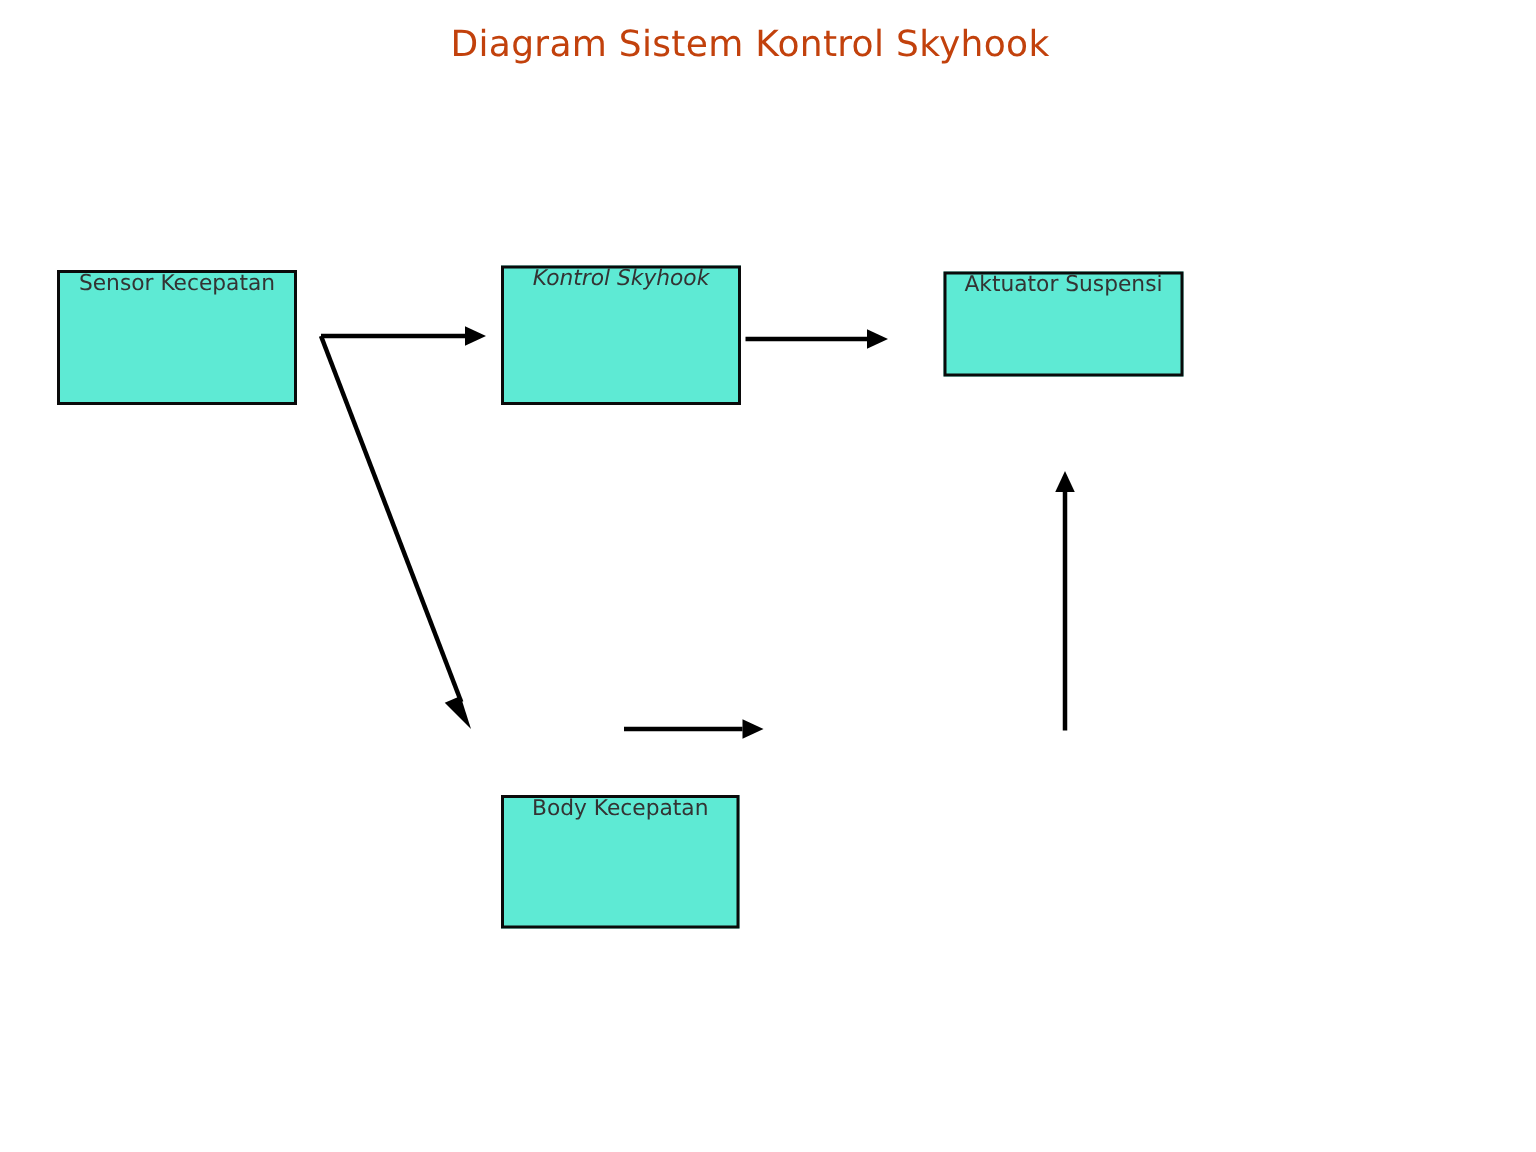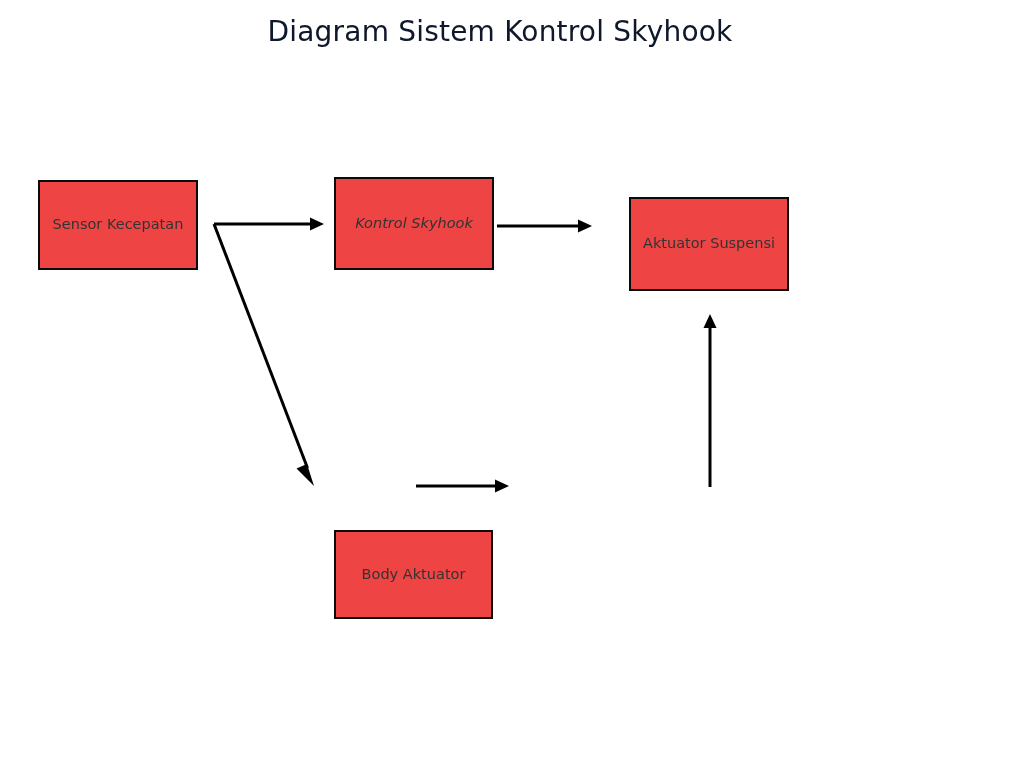--- a/index.html
+++ b/index.html
@@ -20,32 +20,32 @@
     top: 0;
     width: 1024px;
     height: 768px;
   }
   #title {
     position: absolute;
     left: 0;
     top: 15px;
     width: 1000px;
     text-align: center;
-    font-size: 28px;
-    color: #0f172a;
+    font-size: 24px;
+    color: #c2410c;
     font-family: "DejaVu Sans", sans-serif;
     letter-spacing: 0.2px;
   }
   .node {
     position: absolute;
     box-sizing: border-box;
-    background: #ef4444;
+    background: #5eead4;
     border: 2px solid #0a0a0a;
     display: flex;
-    align-items: center;
+    align-items: flex-start;
     justify-content: center;
   }
   .node-label {
     font-size: 14.5px;
     color: #333333;
     font-family: "DejaVu Sans", sans-serif;
     white-space: nowrap;
     position: relative;
     top: -1px;
   }
@@ -102,21 +102,21 @@
   </svg>
 
   <div class="node" style="left:38px; top:180px; width:160px; height:90px;">
     <span class="node-label">Sensor Kecepatan</span>
   </div>
 
   <div class="node" style="left:334px; top:177px; width:160px; height:93px;font-style:italic;">
     <span class="node-label">Kontrol Skyhook</span>
   </div>
 
-  <div class="node" style="left:629px; top:181px; width:160px; height:94px;margin-top:16px;">
+  <div class="node" style="left:629px; top:181px; width:160px; height:70px;">
     <span class="node-label">Aktuator Suspensi</span>
   </div>
 
   <div class="node" style="left:334px; top:530px; width:159px; height:89px;">
-    <span class="node-label">Body Aktuator</span>
+    <span class="node-label">Body Kecepatan</span>
   </div>
 
 </div>
 
 </body></html>

